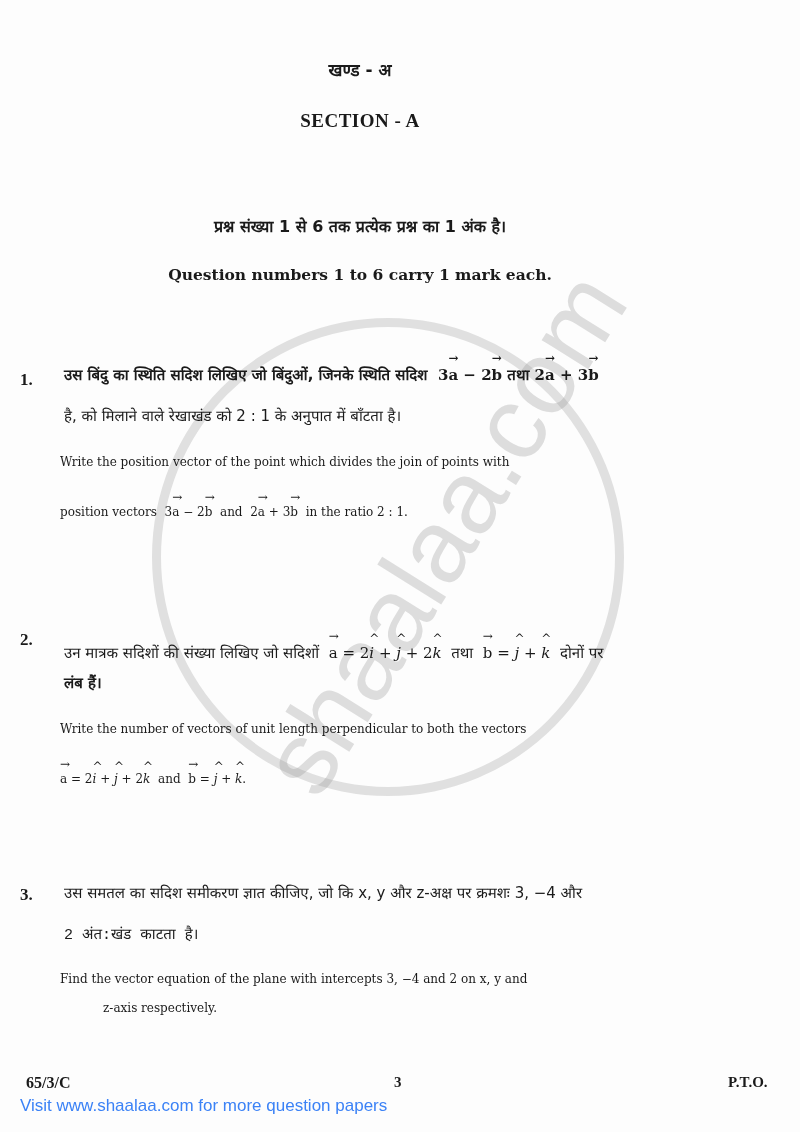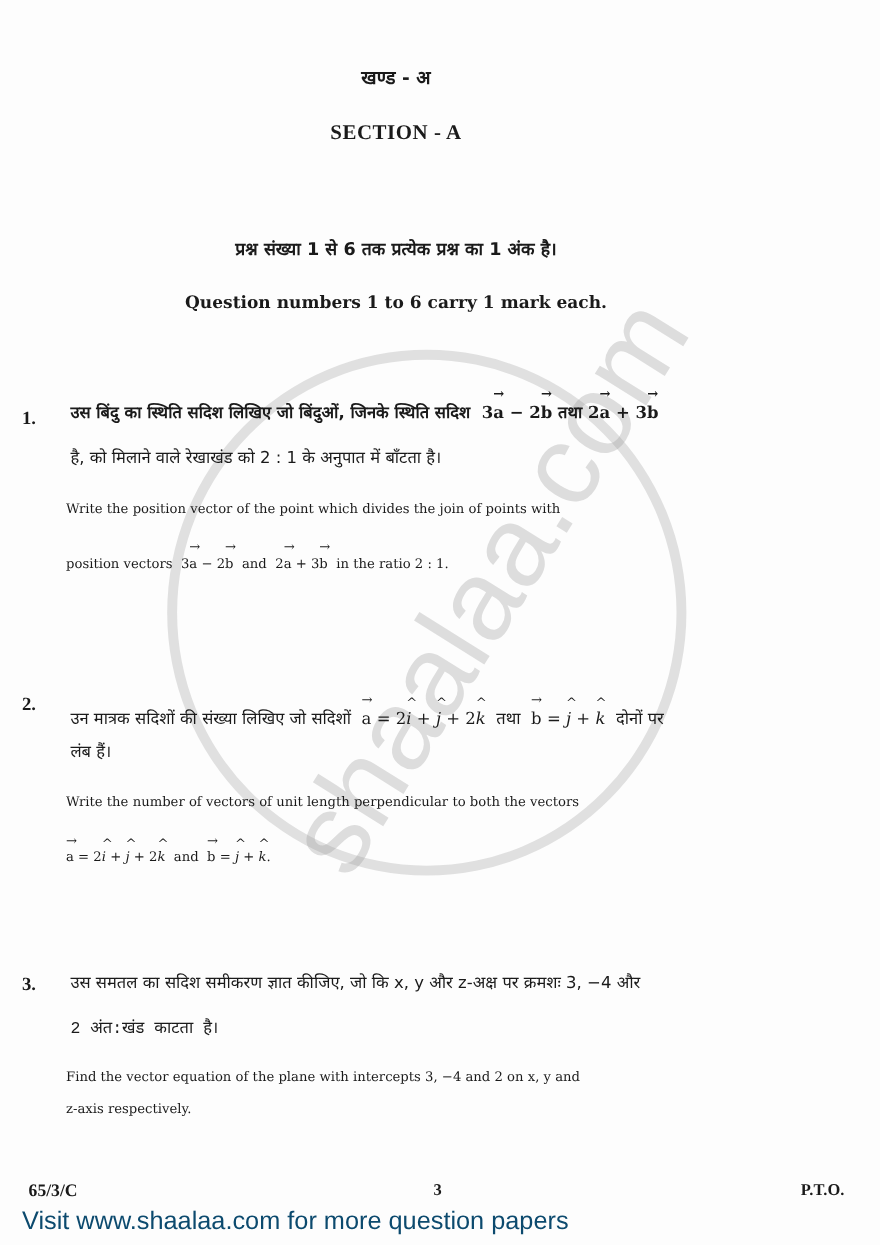--- a/index.html
+++ b/index.html
@@ -119,22 +119,22 @@
       left: 728px;
       top: 1074px;
       font-family: "Liberation Serif", serif;
       font-weight: bold;
       font-size: 15px;
     }
     .footer-link {
       left: 20px;
       top: 1096px;
       font-family: "Liberation Sans", sans-serif;
-      font-size: 23px;
-      color: #0c4a6e;
+      font-size: 17px;
+      color: #3b82f6;
     }
 
     .watermark-ring {
       left: 152px;
       top: 318px;
       width: 472px;
       height: 478px;
       border: 9px solid rgba(150,150,150,0.28);
       border-radius: 50%;
       box-sizing: border-box;
@@ -188,35 +188,35 @@
 
   <div>
     <div class="abs qnum" style="top:630px;">2.</div>
     <div class="abs hi-line" style="top:627px;margin-top:15px;">
       <span>उन मात्रक सदिशों की संख्या लिखिए जो सदिशों</span>
       <span class="mono-math">&nbsp;<span class="vec">a</span> = 2<span class="hat">i</span> + <span class="hat">j</span> + 2<span class="hat">k</span>&nbsp;</span>
       <span>तथा</span>
       <span class="mono-math">&nbsp;<span class="vec">b</span> = <span class="hat">j</span> + <span class="hat">k</span>&nbsp;</span>
       <span>दोनों पर</span>
     </div>
-    <div class="abs hi-line" style="top:672px;">लंब हैं।</div>
+    <div class="abs hi-line" style="top:672px;font-weight:bold;">लंब हैं।</div>
     <div class="abs en-line" style="top:722px;">Write the number of vectors of unit length perpendicular to both the vectors</div>
     <div class="abs en-line" style="top:772px;">
       <span class="mono-math"><span class="vec">a</span> = 2<span class="hat">i</span> + <span class="hat">j</span> + 2<span class="hat">k</span>&nbsp;</span>
       <span>and</span>
       <span class="mono-math">&nbsp;<span class="vec">b</span> = <span class="hat">j</span> + <span class="hat">k</span>.</span>
     </div>
   </div>
 
   <div>
     <div class="abs qnum" style="top:885px;">3.</div>
     <div class="abs hi-line" style="top:882px;">उस समतल का सदिश समीकरण ज्ञात कीजिए, जो कि x, y और z-अक्ष पर क्रमशः 3, −4 और</div>
     <div class="abs hi-line" style="top:923px;font-family:Liberation Mono, monospace;">2 अंत:खंड काटता है।</div>
     <div class="abs en-line" style="top:972px;">Find the vector equation of the plane with intercepts 3, −4 and 2 on x, y and</div>
-    <div class="abs en-line" style="top:1001px;">z-axis respectively.</div>
+    <div class="abs en-line" style="top:1001px;margin-left:43px;">z-axis respectively.</div>
   </div>
 
   <div class="abs footer-code">65/3/C</div>
   <div class="abs footer-page">3</div>
   <div class="abs footer-pto">P.T.O.</div>
   <div class="abs footer-link">Visit www.shaalaa.com for more question papers</div>
 
 </div>
 
 </body></html>

